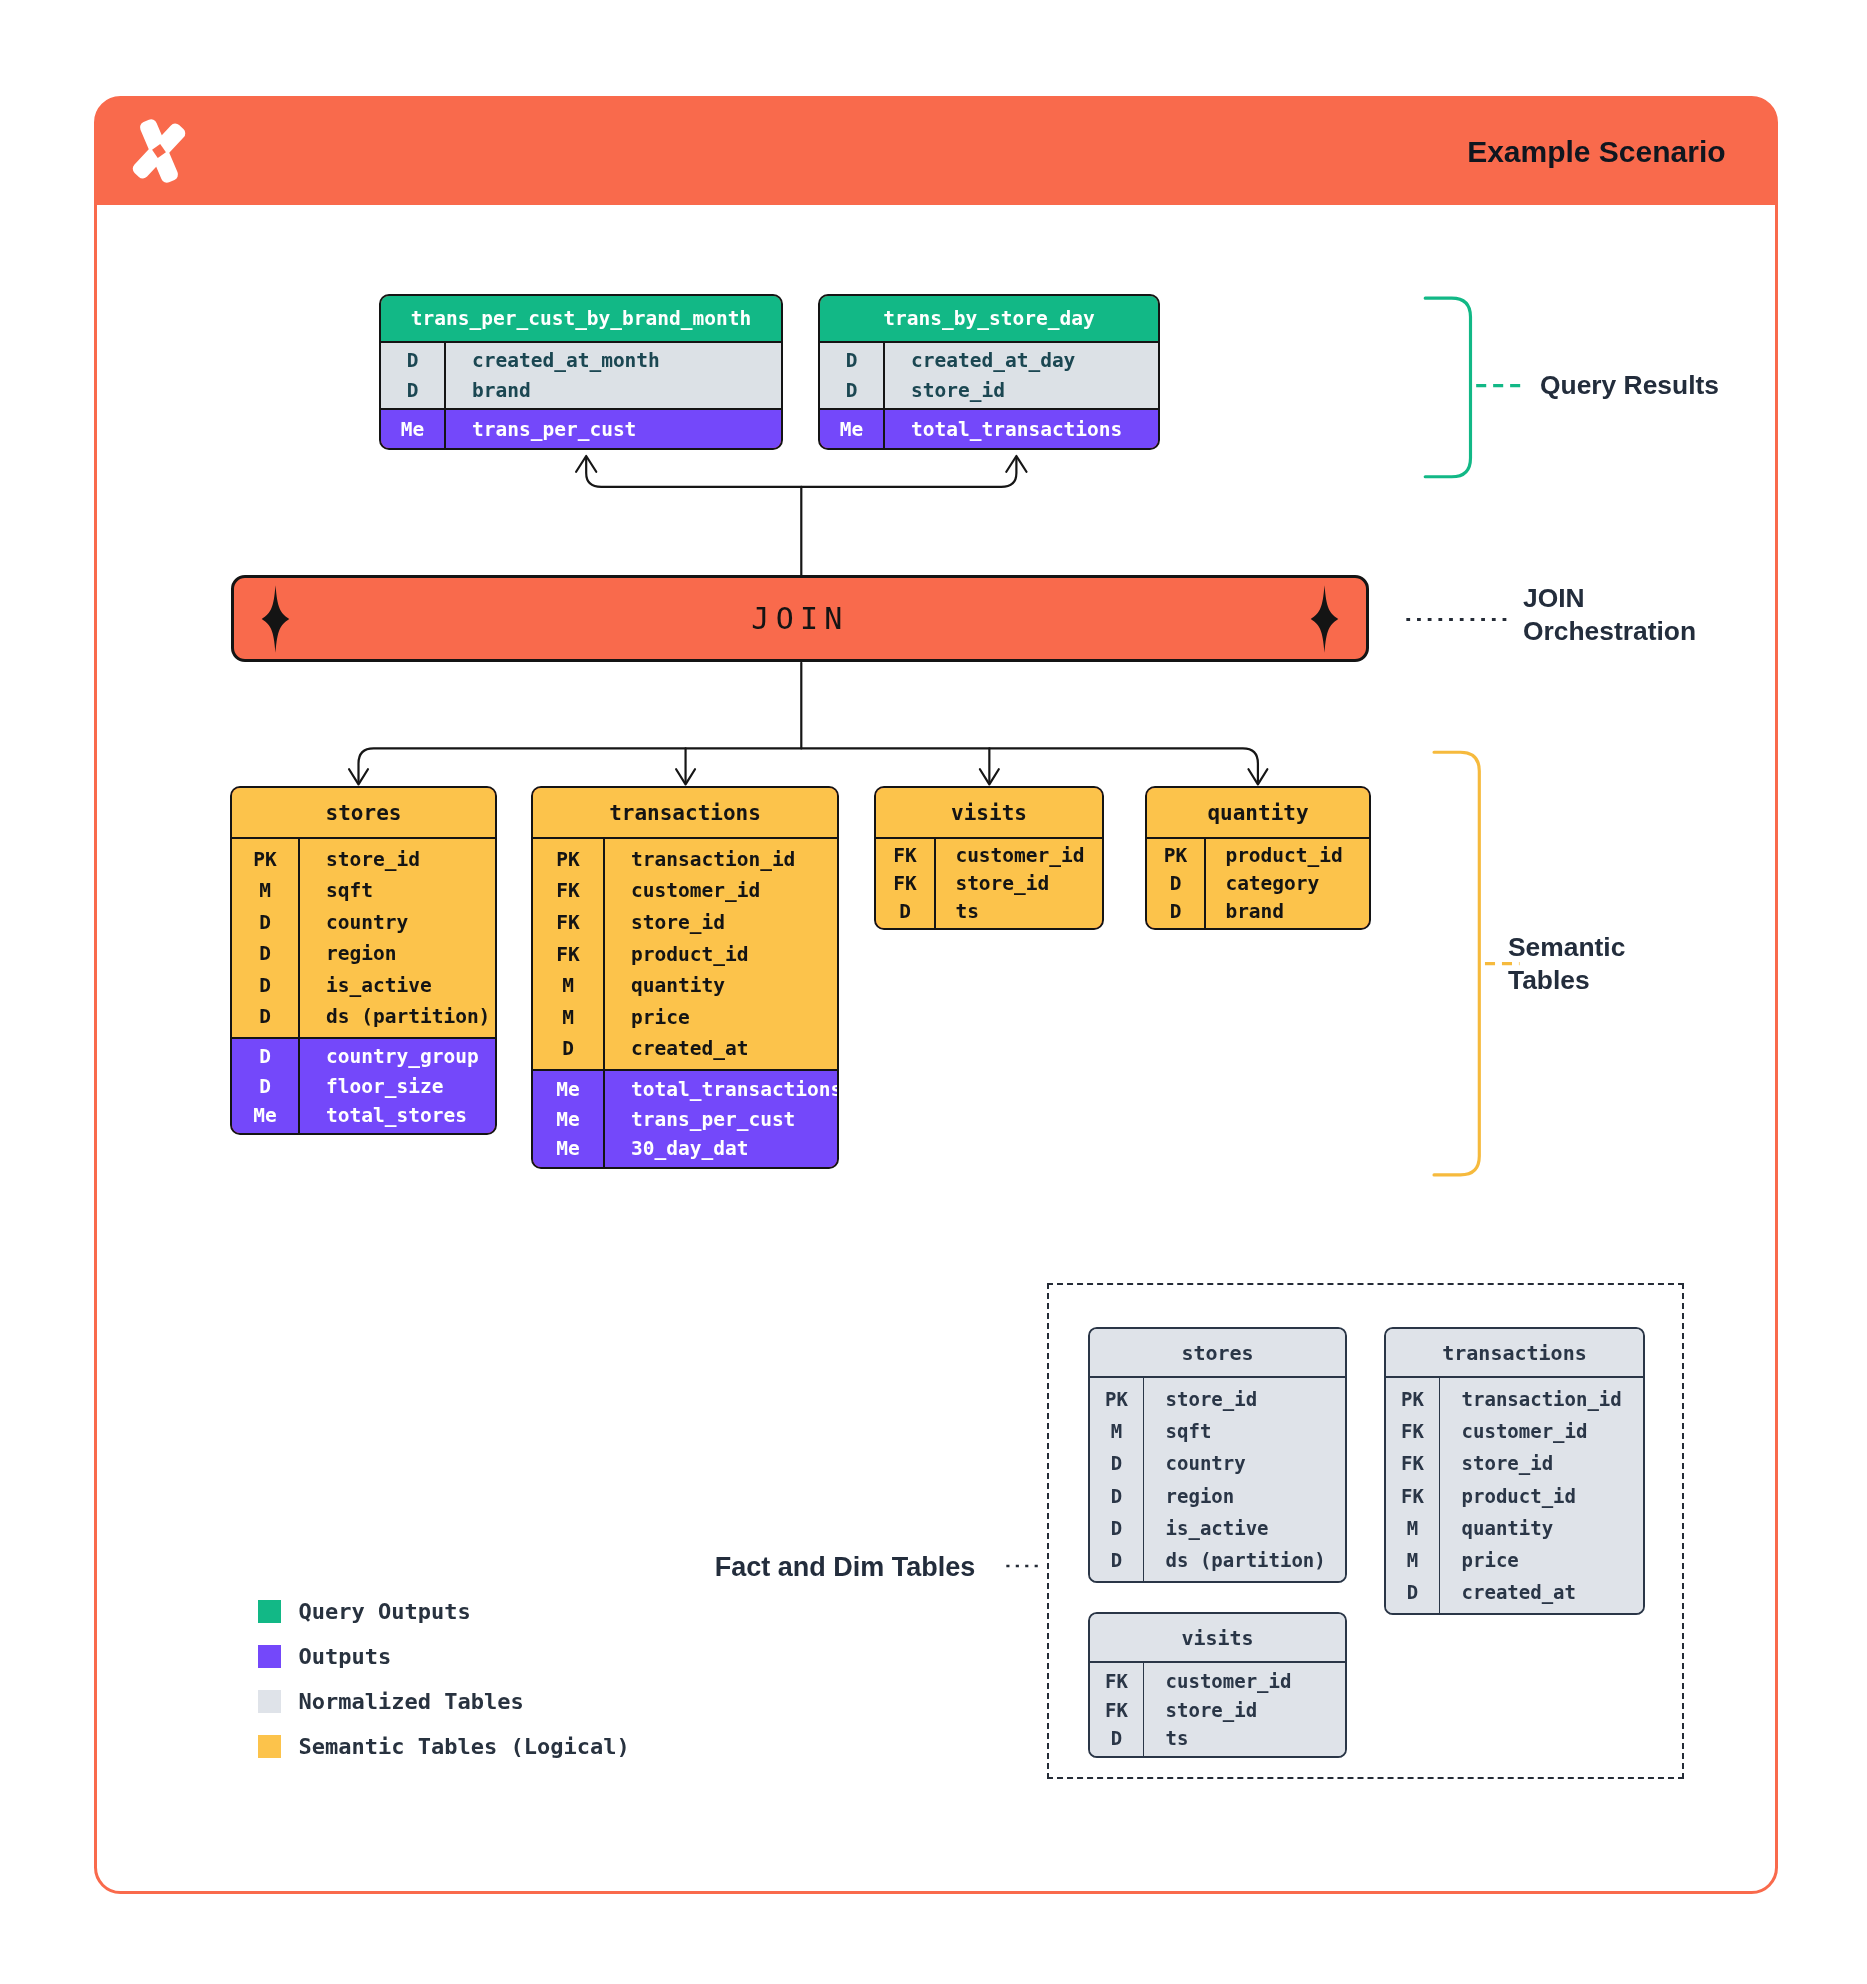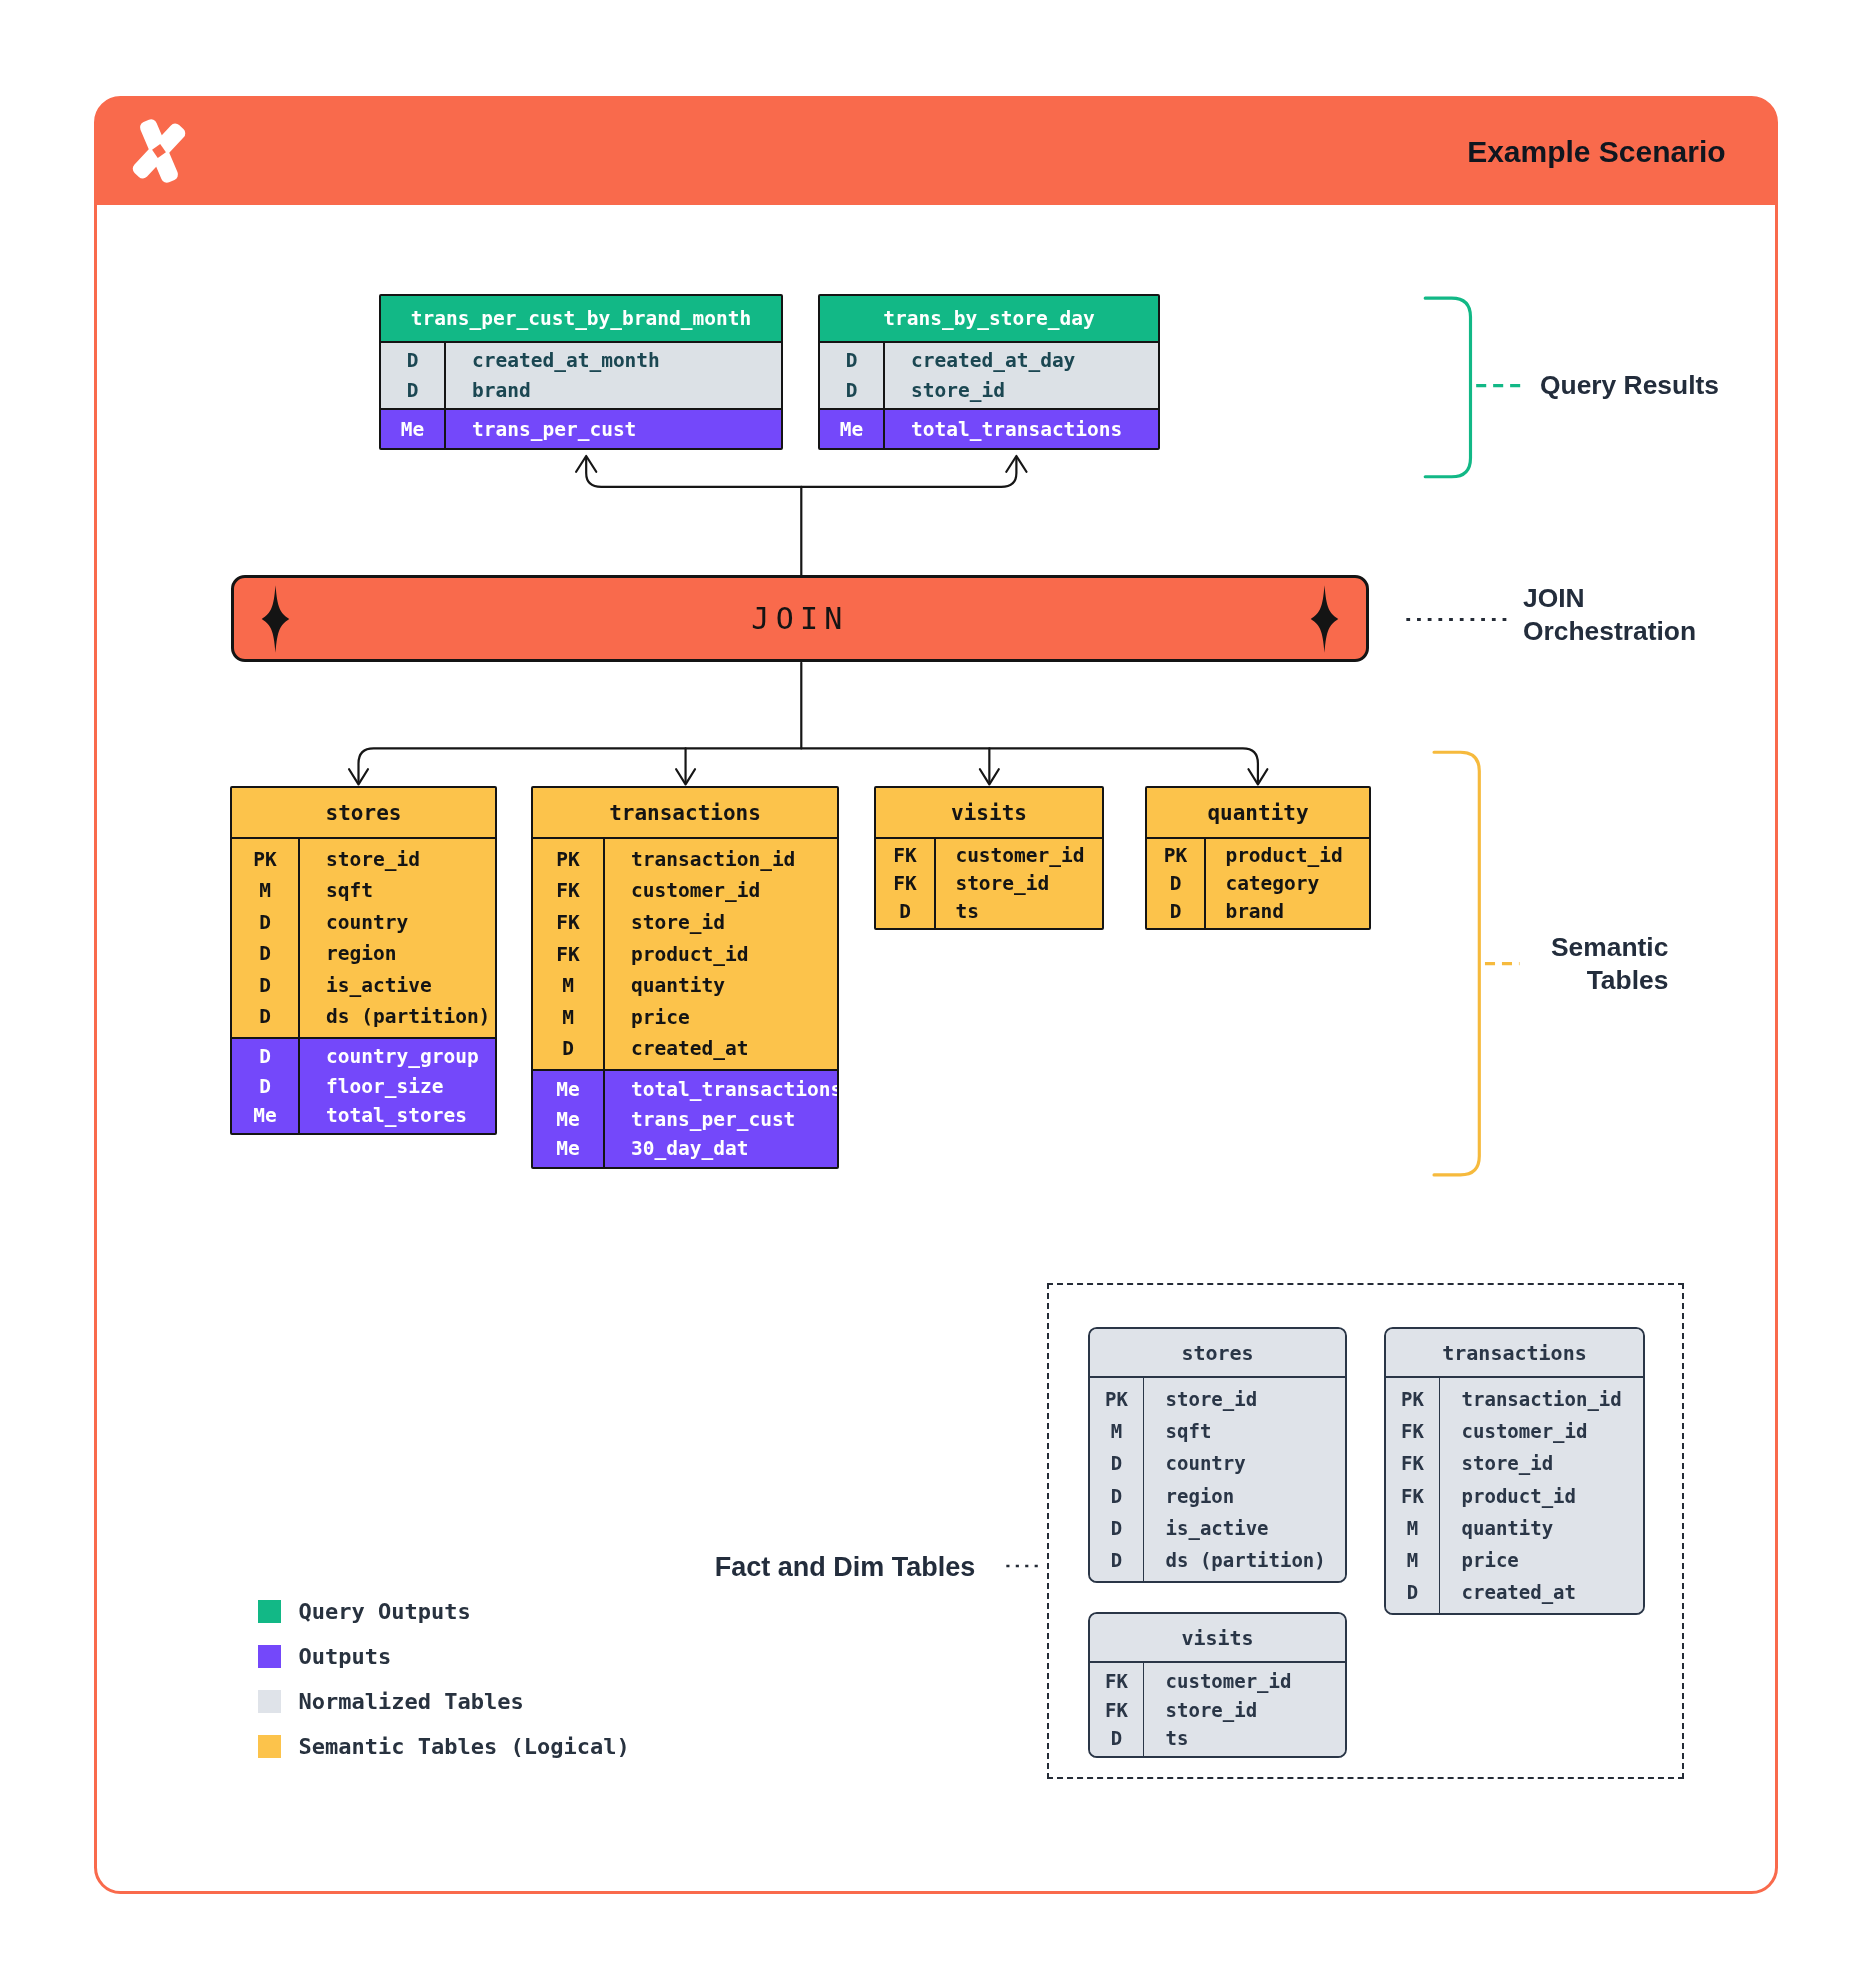--- a/index.html
+++ b/index.html
@@ -7,21 +7,21 @@
           font-family:"DejaVu Sans Mono","Liberation Mono",monospace;}
   
   .card{position:absolute;left:94px;top:96px;width:1684px;height:1798px;
         border:3.1px solid #F96A4C;border-radius:26.4px;background:#ffffff;box-sizing:border-box;}
   .card-header{position:absolute;left:-0.6px;top:-0.6px;right:-0.6px;height:107px;background:#F96A4C;
                border-radius:24px 24px 0 0;}
   .card-title{position:absolute;right:50px;top:0;height:107px;display:flex;align-items:center;
               font-family:"Liberation Sans",sans-serif;font-weight:bold;font-size:30px;color:#10161F;}
   .logo{position:absolute;left:28px;top:17.6px;width:70px;height:70px;}
   
-  .tbl{position:absolute;box-sizing:border-box;border:2.5px solid #141414;border-radius:2px;
+  .tbl{position:absolute;box-sizing:border-box;border:2.5px solid #141414;border-radius:10px;
        overflow:hidden;background:#ef4444;font-weight:bold;}
   .tbl .hd{display:flex;align-items:center;justify-content:center;border-bottom:2.5px solid #141414;
            color:#ffffff;font-size:19.5px;}
   .sec{position:relative;display:flex;flex-direction:column;justify-content:space-evenly;}
   .sec::after{content:'';position:absolute;top:0;bottom:0;left:var(--kw);border-left:2.2px solid #141414;}
   .row{display:flex;align-items:center;}
   .k{flex:none;width:var(--kw);text-align:center;}
   .f{padding-left:28px;white-space:nowrap;}
   .sec-dim{background:#DCE1E6;color:#1B4752;font-size:19.5px;}
   .sec-met{background:#7448FA;color:#ffffff;font-size:19.5px;border-top:2.5px solid #141414;}
@@ -270,21 +270,21 @@
       <div class="row">
           <span class="k">D</span>
           <span class="f" style="padding-left:21.4px;">brand</span>
         </div>
     </div>
   </div>
 
   <div class="note" style="left:1540px;top:369px;">Query Results</div>
   <div class="note" style="left:1523px;top:582px;">JOIN
 Orchestration</div>
-  <div class="note" style="left:1551px;top:931px;text-align:right;">Semantic
+  <div class="note" style="left:1508px;top:931px;">Semantic
 Tables</div>
   <div class="note" style="left:692px;top:1551px;width:306px;text-align:center;font-size:27px;">Fact and Dim Tables</div>
 
   <div class="dotted-box"></div>
 
   <div class="tbl t-gray" style="left:1088px;top:1327px;width:259px;--kw:53px;">
     <div class="hd" style="height:47px;">stores</div>
     <div class="sec sec-dim" style="height:203px;">
       <div class="row">
           <span class="k">PK</span>

